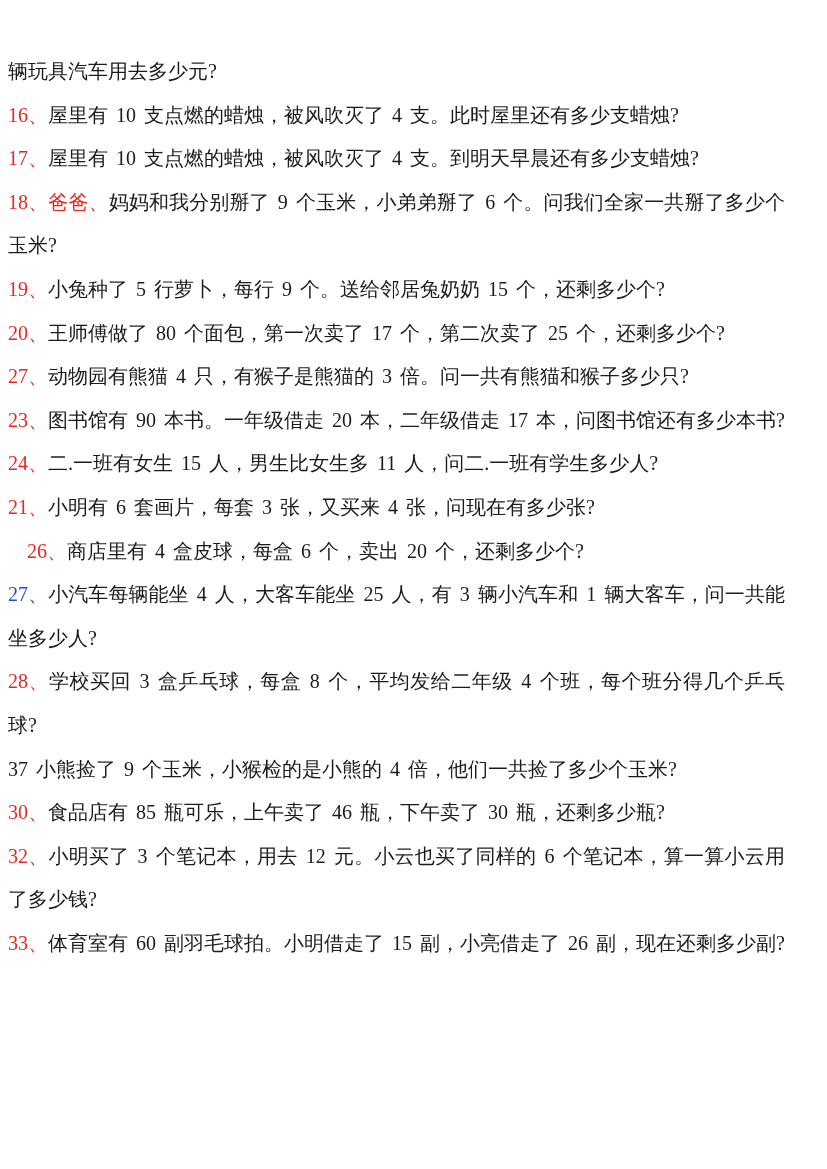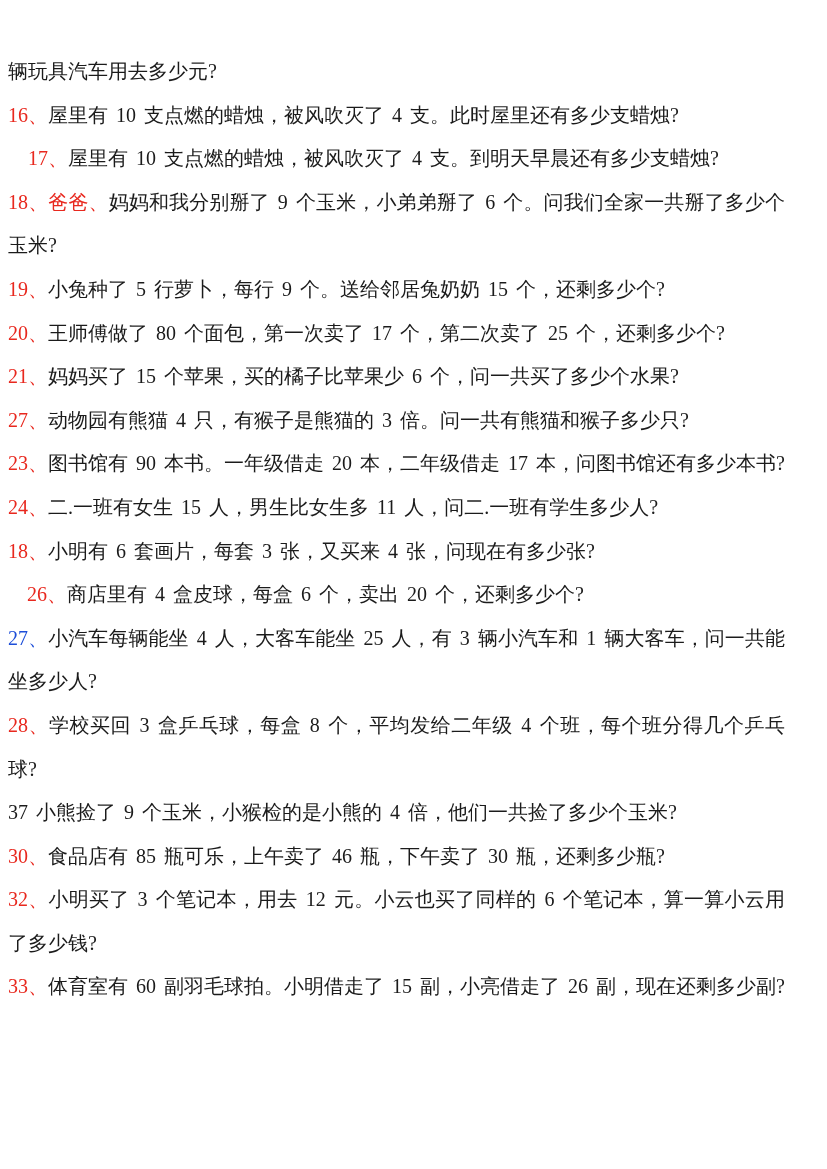--- a/index.html
+++ b/index.html
@@ -26,29 +26,28 @@
     text-align: justify;
   }
 </style>
 </head>
 <body>
 
 <div class="page" style="background: rgb(255, 255, 255); color: rgb(27, 27, 27); padding-left: 8px;">
   <p class="doc-line">辆玩具汽车用去多少元?</p>
   <div id="problem-list">
       <p class="doc-line"><span style="color: rgb(232, 40, 30);">16、</span><span>屋里有 10 支点燃的蜡烛，被风吹灭了 4 支。此时屋里还有多少支蜡烛?</span></p>
-      <p class="doc-line"><span style="color: rgb(232, 40, 30); margin-left: 20px;">17、</span><span>屋里有 10 支点燃的蜡烛，被风吹灭了 4 支。到明天早晨还有多少支蜡烛?</span></p>
+      <p class="doc-line"><span style="color: rgb(232, 40, 30);">17、</span><span>屋里有 10 支点燃的蜡烛，被风吹灭了 4 支。到明天早晨还有多少支蜡烛?</span></p>
       <p class="doc-line"><span style="color: rgb(232, 40, 30);">18、爸爸、</span><span>妈妈和我分别掰了 9 个玉米，小弟弟掰了 6 个。问我们全家一共掰了多少个玉米?</span></p>
       <p class="doc-line"><span style="color: rgb(232, 40, 30);">19、</span><span>小兔种了 5 行萝卜，每行 9 个。送给邻居兔奶奶 15 个，还剩多少个?</span></p>
       <p class="doc-line"><span style="color: rgb(232, 40, 30);">20、</span><span>王师傅做了 80 个面包，第一次卖了 17 个，第二次卖了 25 个，还剩多少个?</span></p>
-      <p class="doc-line"><span style="color: rgb(232, 40, 30);">21、</span><span>妈妈买了 15 个苹果，买的橘子比苹果少 6 个，问一共买了多少个水果?</span></p>
       <p class="doc-line"><span style="color: rgb(232, 40, 30);">27、</span><span>动物园有熊猫 4 只，有猴子是熊猫的 3 倍。问一共有熊猫和猴子多少只?</span></p>
       <p class="doc-line"><span style="color: rgb(232, 40, 30);">23、</span><span>图书馆有 90 本书。一年级借走 20 本，二年级借走 17 本，问图书馆还有多少本书?</span></p>
       <p class="doc-line"><span style="color: rgb(232, 40, 30);">24、</span><span>二.一班有女生 15 人，男生比女生多 11 人，问二.一班有学生多少人?</span></p>
-      <p class="doc-line"><span style="color: rgb(232, 40, 30);">18、</span><span>小明有 6 套画片，每套 3 张，又买来 4 张，问现在有多少张?</span></p>
+      <p class="doc-line"><span style="color: rgb(232, 40, 30);">21、</span><span>小明有 6 套画片，每套 3 张，又买来 4 张，问现在有多少张?</span></p>
       <p class="doc-line"><span style="color: rgb(232, 40, 30); margin-left: 19px;">26、</span><span>商店里有 4 盒皮球，每盒 6 个，卖出 20 个，还剩多少个?</span></p>
       <p class="doc-line"><span style="color: #1d4ed8;">27、</span><span>小汽车每辆能坐 4 人，大客车能坐 25 人，有 3 辆小汽车和 1 辆大客车，问一共能坐多少人?</span></p>
       <p class="doc-line"><span style="color: rgb(232, 40, 30);">28、</span><span>学校买回 3 盒乒乓球，每盒 8 个，平均发给二年级 4 个班，每个班分得几个乒乓球?</span></p>
       <p class="doc-line"><span>37 </span><span>小熊捡了 9 个玉米，小猴检的是小熊的 4 倍，他们一共捡了多少个玉米?</span></p>
       <p class="doc-line"><span style="color: rgb(232, 40, 30);">30、</span><span>食品店有 85 瓶可乐，上午卖了 46 瓶，下午卖了 30 瓶，还剩多少瓶?</span></p>
       <p class="doc-line"><span style="color: rgb(232, 40, 30);">32、</span><span>小明买了 3 个笔记本，用去 12 元。小云也买了同样的 6 个笔记本，算一算小云用了多少钱?</span></p>
       <p class="doc-line"><span style="color: rgb(232, 40, 30);">33、</span><span>体育室有 60 副羽毛球拍。小明借走了 15 副，小亮借走了 26 副，现在还剩多少副?</span></p>
     </div>
 </div>
 

